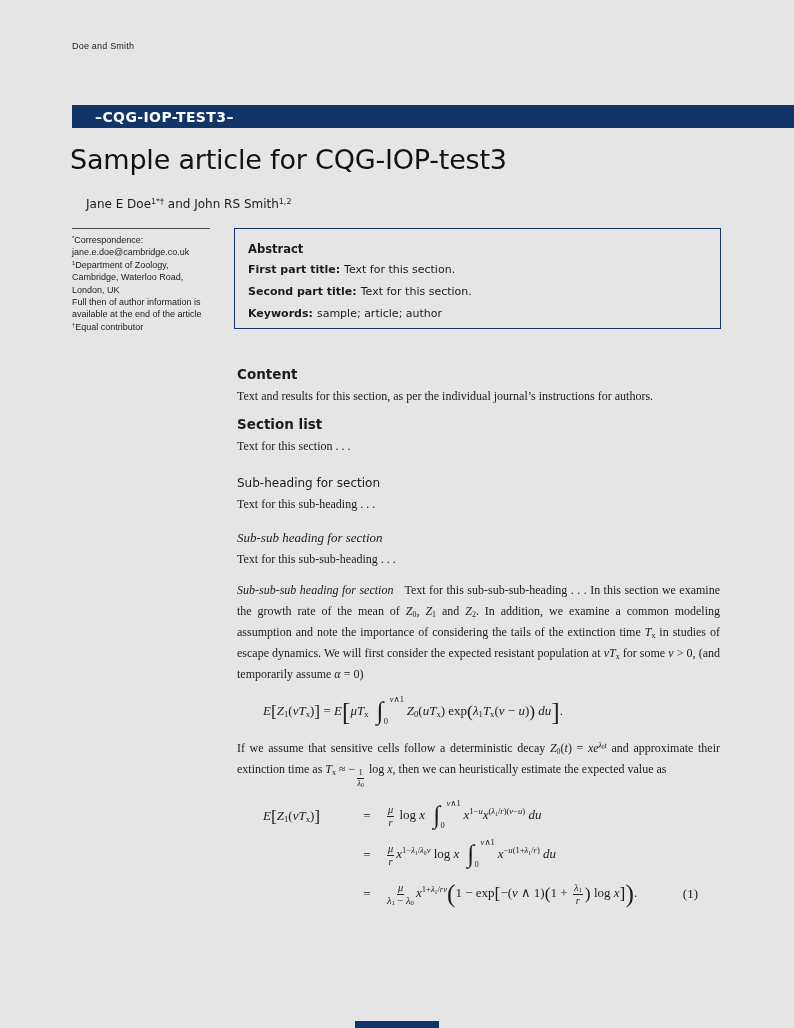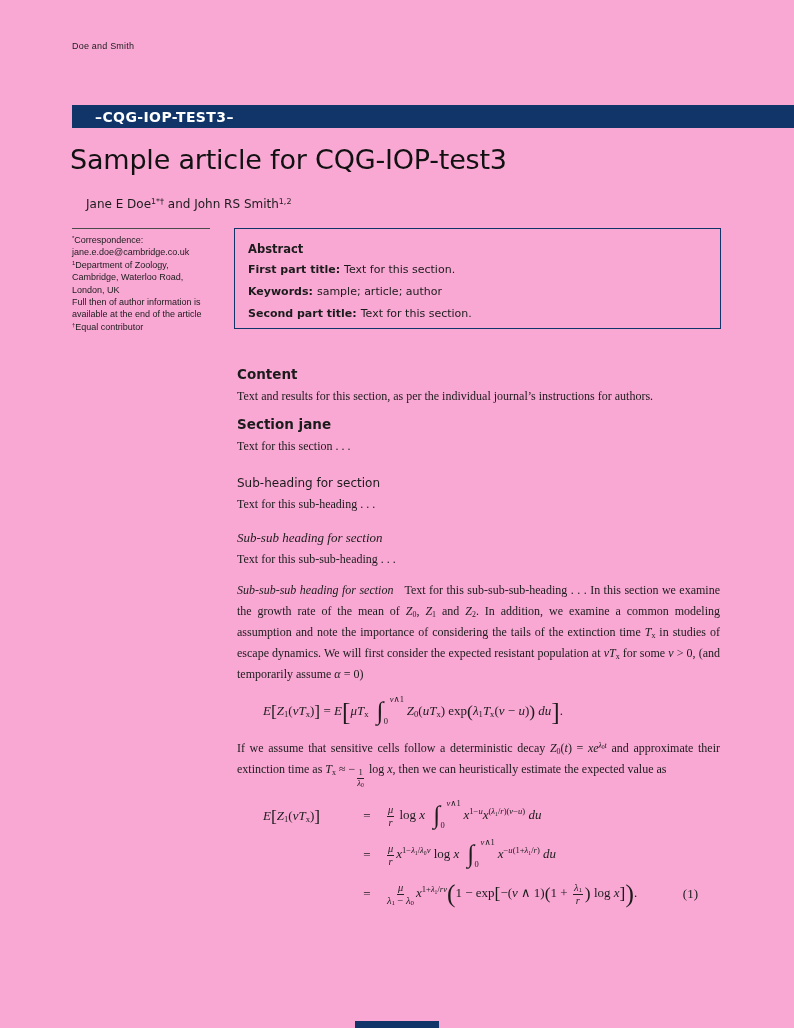--- a/index.html
+++ b/index.html
@@ -1,16 +1,16 @@
 <!DOCTYPE html>
 <html><head>
 <meta charset="utf-8">
 <style>
   html,body{margin:0;padding:0;background:#ffffff;}
-  .page{position:relative;width:794px;height:1028px;background:#f9a8d4;overflow:hidden;
+  .page{position:relative;width:794px;height:1028px;background:#e5e5e5;overflow:hidden;
         font-family:"Liberation Sans",sans-serif;color:#1b1b1b;}
 
   .running{position:absolute;left:72px;top:41px;font-size:9px;letter-spacing:.2px;}
 
   .banner{position:absolute;left:72px;top:105px;width:743px;height:23px;background:#123569;
           color:#ffffff;display:flex;align-items:center;box-sizing:border-box;padding-left:23px;
           font-family:"DejaVu Sans",sans-serif;font-weight:bold;font-size:14px;letter-spacing:.4px;}
 
   .title{position:absolute;left:70px;top:144px;margin:0;font-family:"DejaVu Sans",sans-serif;
          font-weight:400;font-size:27px;letter-spacing:-.2px;color:#111;}
@@ -88,32 +88,32 @@
     <div class="nline">available at the end of the article</div>
     <div class="nline"><sup>†</sup>Equal contributor</div>
   </div>
 
   <div class="absbox">
     <div class="absh">Abstract</div>
     <div class="absrow">
       <span class="abslabel">First part title:</span><span>Text for this section.</span>
     </div>
     <div class="absrow">
-      <span class="abslabel">Keywords:</span><span>sample; article; author</span>
+      <span class="abslabel">Second part title:</span><span>Text for this section.</span>
     </div>
     <div class="absrow">
-      <span class="abslabel">Second part title:</span><span>Text for this section.</span>
+      <span class="abslabel">Keywords:</span><span>sample; article; author</span>
     </div>
   </div>
 
   <div class="main">
     <div class="h1 mt6">Content</div>
     <p class="body mt3">Text and results for this section, as per the individual journal’s instructions for authors.</p>
 
-    <div class="h1 mt9">Section jane</div>
+    <div class="h1 mt9">Section list</div>
     <p class="body mt3">Text for this section . . .</p>
 
     <div class="h2 mt18">Sub-heading for section</div>
     <p class="body mt3">Text for this sub-heading . . .</p>
 
     <div class="h3 mt14">Sub-sub heading for section</div>
     <p class="body mt3">Text for this sub-sub-heading . . .</p>
 
     <p class="body mt10">
       <span class="h4run">Sub-sub-sub heading for section</span><span>Text for this sub-sub-sub-heading . . . In this section we examine the growth rate of the mean of <i>Z</i><sub>0</sub>, <i>Z</i><sub>1</sub> and <i>Z</i><sub>2</sub>. In addition, we examine a common modeling assumption and note the importance of considering the tails of the extinction time <i>T</i><sub>x</sub> in studies of escape dynamics. We will first consider the expected resistant population at <i>vT</i><sub>x</sub> for some <i>v</i> &gt; 0, (and temporarily assume <i>α</i> = 0)</span>

